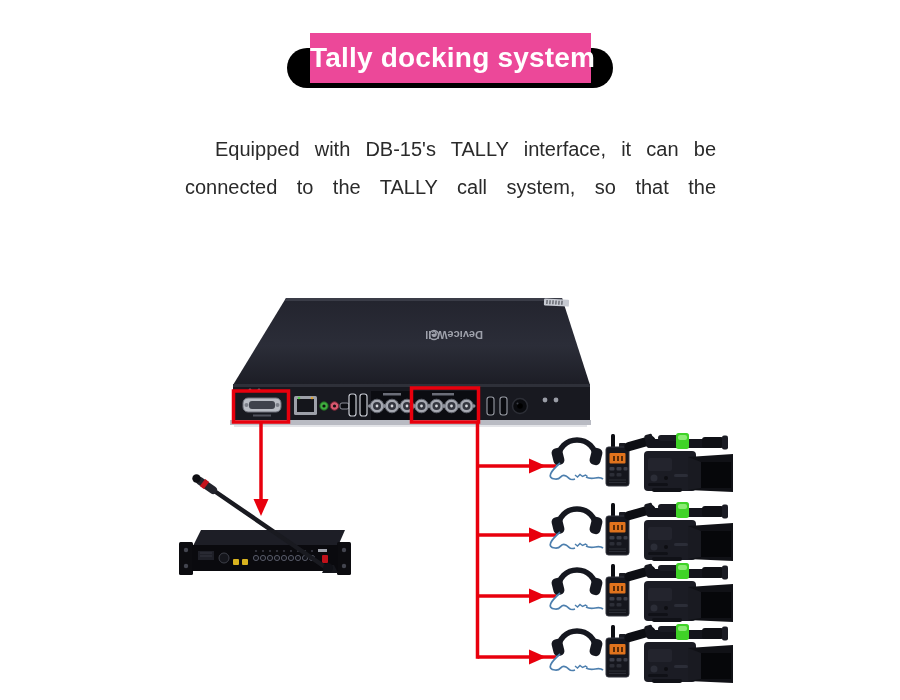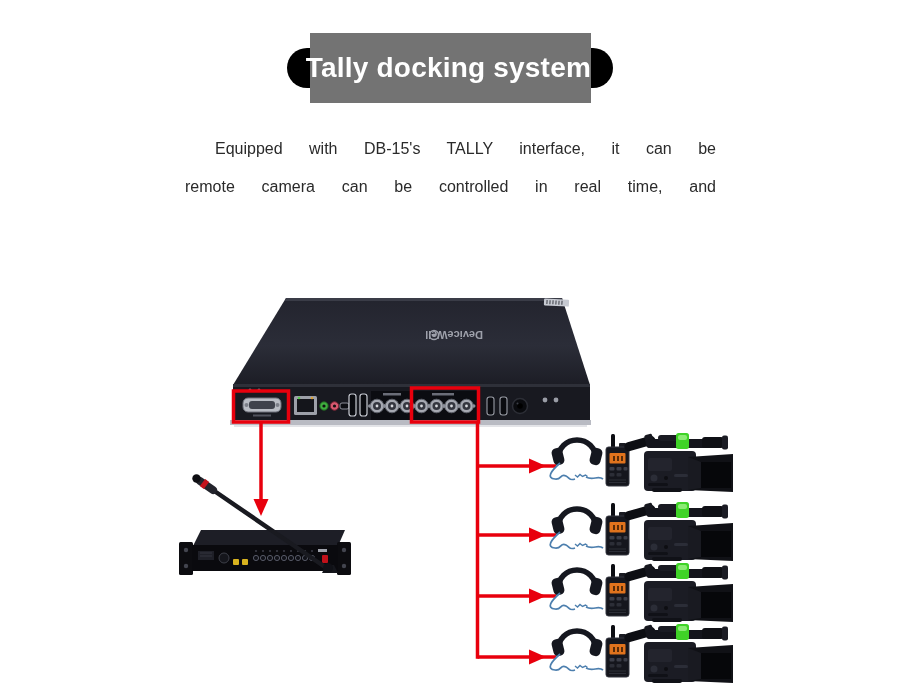--- a/index.html
+++ b/index.html
@@ -3,45 +3,45 @@
 <meta charset="utf-8">
 <style>
   html,body{margin:0;padding:0;}
   body{
     width:900px;height:700px;background:#ffffff;position:relative;
     font-family:"Liberation Sans",sans-serif;overflow:hidden;
   }
   
   .banner{position:absolute;left:287px;top:33px;width:326px;height:70px;}
   .banner-pill{position:absolute;left:0;top:15px;width:326px;height:40px;border-radius:20px;background:#000;}
-  .banner-rect{position:absolute;left:23px;top:0;width:281px;height:70px;background:#737373;
-    display:flex;align-items:center;justify-content:flex-end;}
+  .banner-rect{position:absolute;left:23px;top:0;width:281px;height:50px;background:#ec4899;
+    display:flex;align-items:center;justify-content:flex-start;}
   .banner-text{color:#fff;font-weight:bold;font-size:28px;white-space:nowrap;letter-spacing:0.2px;}
   
   .description{position:absolute;left:185px;top:130px;width:531px;color:#2a2a2a;
-    font-size:16px;line-height:38px;}
+    font-size:20px;line-height:38px;}
   .desc-line{text-align:justify;text-align-last:justify;}
   .desc-line.first{padding-left:0;text-indent:30px;}
   .desc-line.last{text-align-last:left;}
   
   svg.diagram{position:absolute;left:0;top:0;}
 </style>
 </head>
 <body>
 
 <div class="banner">
   <div class="banner-pill"></div>
   <div class="banner-rect">
     <span class="banner-text">Tally docking system</span>
   </div>
 </div>
 
 <div class="description">
   <div class="desc-line first">Equipped with DB-15's TALLY interface, it can be</div>
-  <div class="desc-line">remote camera can be controlled in real time, and</div>
+  <div class="desc-line">connected to the TALLY call system, so that the</div>
 </div>
 
 <svg class="diagram" width="900" height="700" viewBox="0 0 900 700">
   <defs>
     <linearGradient id="topGrad" x1="0" y1="0" x2="0" y2="1">
       <stop offset="0" stop-color="#23242e"></stop>
       <stop offset="0.55" stop-color="#2b2d38"></stop>
       <stop offset="1" stop-color="#1c1d25"></stop>
     </linearGradient>
 

